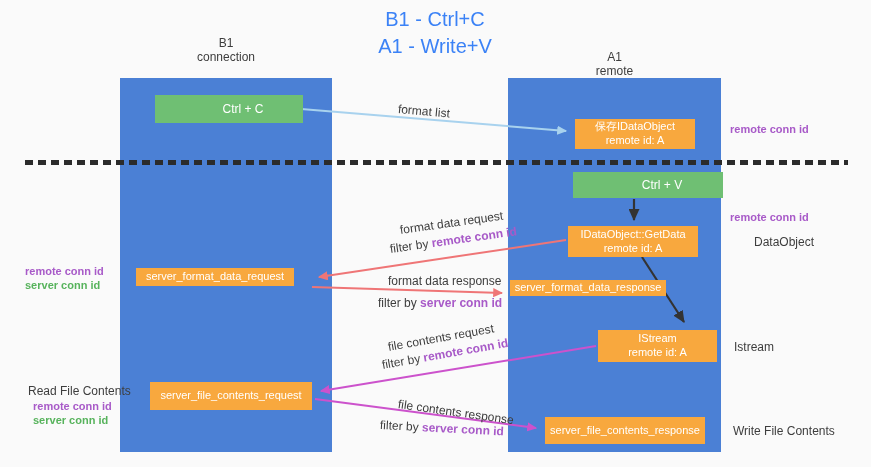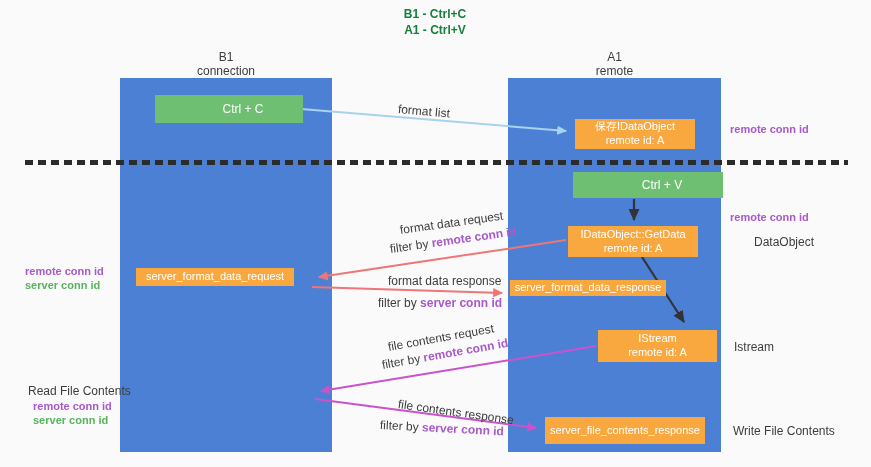--- a/index.html
+++ b/index.html
@@ -1,20 +1,20 @@
 <!DOCTYPE html>
 <html><head>
 <meta charset="utf-8">
 <style>
   html,body{margin:0;padding:0;}
   body{font-family:"Liberation Sans",sans-serif;background:#fafafa;}
   .canvas{position:relative;width:871px;height:467px;background:#fafafa;overflow:hidden;}
 
   .title{position:absolute;left:295px;top:6px;width:280px;text-align:center;
-         font-size:12px;color:#15803d;line-height:1.35;font-weight:bold;}
+         font-size:20px;color:#3b82f6;line-height:1.35;}
 
   .col-header{position:absolute;text-align:center;font-size:12px;color:#3d3d3d;line-height:1.2;}
   .column{position:absolute;background:#4b80d5;}
 
   .dashline{position:absolute;left:25px;top:160px;width:823px;height:5px;
             background:repeating-linear-gradient(90deg,#2b2b2b 0 8px,transparent 8px 13px);}
 
   .box{position:absolute;display:flex;flex-direction:column;align-items:center;justify-content:center;
        color:#ffffff;text-align:center;line-height:1.25;}
   .box.green{background:#6fbf73;font-size:12px;padding-left:28px;}
@@ -28,24 +28,24 @@
 
   svg.overlay{position:absolute;left:0;top:0;width:871px;height:467px;pointer-events:none;}
 </style>
 </head>
 <body>
 
 <div class="canvas">
 
   <div class="title">
     <div>B1 - Ctrl+C</div>
-    <div>A1 - Ctrl+V</div>
+    <div>A1 - Write+V</div>
   </div>
 
-  <div class="col-header" style="left:120px;top:50px;width:212px;">
+  <div class="col-header" style="left:120px;top:36px;width:212px;">
     <div>B1</div>
     <div>connection</div>
   </div>
   <div class="col-header" style="left:508px;top:50px;width:213px;">
     <div>A1</div>
     <div>remote</div>
   </div>
 
   <div class="column" style="left:120px;top:78px;width:212px;height:374px;"></div>
   <div class="column" style="left:508px;top:78px;width:213px;height:374px;"></div>
@@ -100,20 +100,23 @@
 
   <div class="box orange" style="left:510px;top:280px;width:156px;height:16px;">
     <div>server_format_data_response</div>
   </div>
 
   <div class="box orange" style="left:598px;top:330px;width:119px;height:32px;">
     <div>IStream</div>
     <div>remote id: A</div>
   </div>
 
+  <div class="box orange" style="left:150px;top:382px;width:162px;height:28px;">
+    <div>server_file_contents_request</div>
+  </div>
 
   <div class="box orange" style="left:545px;top:417px;width:160px;height:27px;">
     <div>server_file_contents_response</div>
   </div>
 
   <div class="lbl purple" style="left:730px;top:123px;">remote conn id</div>
   <div class="lbl purple" style="left:730px;top:211px;">remote conn id</div>
   <div class="lbl" style="left:730px;top:235px;margin-left:24px;">DataObject</div>
   <div class="lbl" style="left:734px;top:340px;">Istream</div>
   <div class="lbl" style="left:733px;top:424px;">Write File Contents</div>

